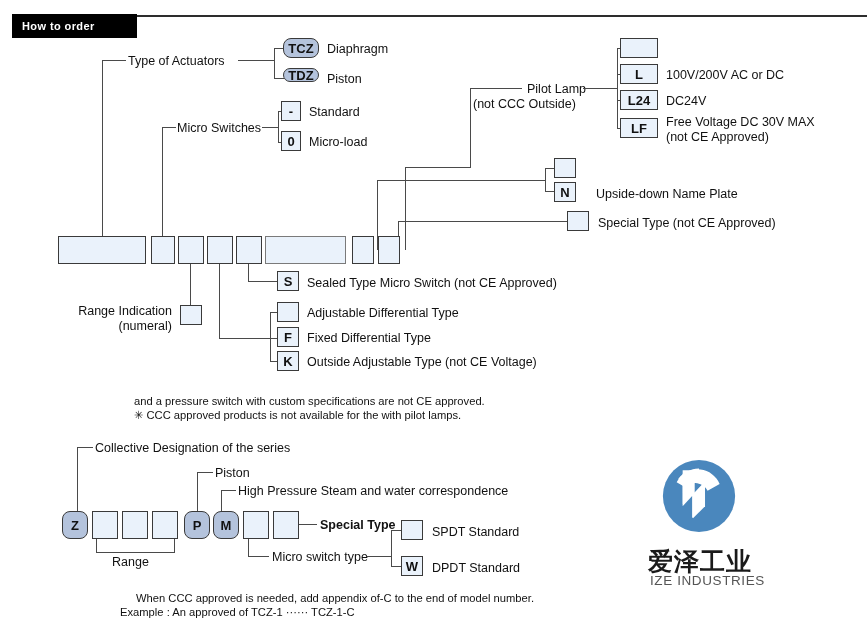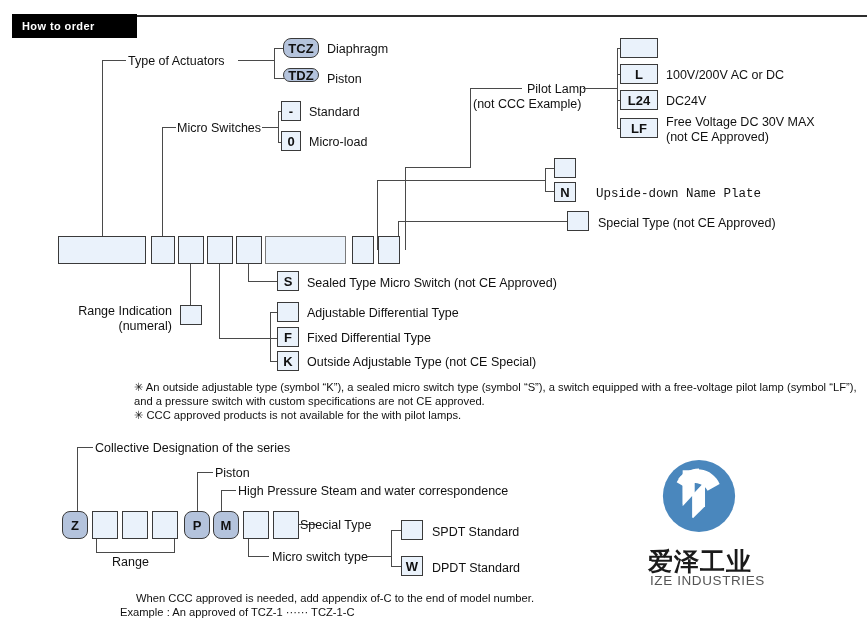--- a/index.html
+++ b/index.html
@@ -139,21 +139,21 @@
   <div class="abs ln lnh" style="left:278px; top:111px; width:8px;"></div>
   <div class="abs ln lnh" style="left:278px; top:142px; width:8px;"></div>
 
   <div class="abs box" style="left:281px; top:101px; width:20px; height:20px;">-</div>
   <div class="abs lbl" style="left:309px; top:104px;">Standard</div>
 
   <div class="abs box" style="left:281px; top:131px; width:20px; height:20px;">0</div>
   <div class="abs lbl" style="left:309px; top:134px;">Micro-load</div>
 
   <div class="abs lbl" style="left:527px; top:81px;">Pilot Lamp</div>
-  <div class="abs lbl" style="left:473px; top:96px;">(not CCC Example)</div>
+  <div class="abs lbl" style="left:473px; top:96px;">(not CCC Outside)</div>
   <div class="abs ln lnh" style="left:583px; top:88px; width:35px;"></div>
   <div class="abs ln lnh" style="left:470px; top:88px; width:52px;"></div>
   <div class="abs ln lnv" style="left:470px; top:88px; height:80px;"></div>
   <div class="abs ln lnh" style="left:405px; top:167px; width:66px;"></div>
   <div class="abs ln lnv" style="left:405px; top:167px; height:83px;"></div>
 
   <div class="abs ln lnv" style="left:617px; top:48px; height:81px;"></div>
   <div class="abs ln lnh" style="left:617px; top:48px; width:10px;"></div>
   <div class="abs ln lnh" style="left:617px; top:74px; width:10px;"></div>
   <div class="abs ln lnh" style="left:617px; top:100px; width:10px;"></div>
@@ -172,21 +172,21 @@
   <div class="abs lbl" style="left:666px; top:129px;">(not CE Approved)</div>
 
   <div class="abs ln lnh" style="left:377px; top:180px; width:168px;"></div>
   <div class="abs ln lnv" style="left:377px; top:180px; height:70px;"></div>
   <div class="abs ln lnv" style="left:545px; top:168px; height:24px;"></div>
   <div class="abs ln lnh" style="left:545px; top:168px; width:10px;"></div>
   <div class="abs ln lnh" style="left:545px; top:191px; width:10px;"></div>
 
   <div class="abs box" style="left:554px; top:158px; width:22px; height:20px;"></div>
   <div class="abs box" style="left:554px; top:182px; width:22px; height:20px;">N</div>
-  <div class="abs lbl" style="left:596px; top:186px;font-family:Liberation Mono, monospace;">Upside-down Name Plate</div>
+  <div class="abs lbl" style="left:596px; top:186px;">Upside-down Name Plate</div>
 
   <div class="abs ln lnh" style="left:398px; top:221px; width:170px;"></div>
   <div class="abs ln lnv" style="left:398px; top:221px; height:29px;"></div>
   <div class="abs box" style="left:567px; top:211px; width:22px; height:20px;"></div>
   <div class="abs lbl" style="left:598px; top:215px;">Special Type (not CE Approved)</div>
 
   <div class="abs box" style="left:58px; top:236px; width:88px; height:28px;"></div>
   <div class="abs box" style="left:151px; top:236px; width:24px; height:28px;"></div>
   <div class="abs box" style="left:178px; top:236px; width:26px; height:28px;"></div>
   <div class="abs box" style="left:207px; top:236px; width:26px; height:28px;"></div>
@@ -212,23 +212,22 @@
   <div class="abs ln lnh" style="left:270px; top:338px; width:8px;"></div>
   <div class="abs ln lnh" style="left:270px; top:361px; width:8px;"></div>
 
   <div class="abs box" style="left:277px; top:302px; width:22px; height:20px;"></div>
   <div class="abs lbl" style="left:307px; top:305px;">Adjustable Differential Type</div>
 
   <div class="abs box" style="left:277px; top:327px; width:22px; height:20px;">F</div>
   <div class="abs lbl" style="left:307px; top:330px;">Fixed Differential Type</div>
 
   <div class="abs box" style="left:277px; top:351px; width:22px; height:20px;">K</div>
-  <div class="abs lbl" style="left:307px; top:354px;">Outside Adjustable Type (not CE Special)</div>
-
-  <div class="abs note" style="left:134px; top:380px;">✳ An outside adjustable type (symbol “K”), a sealed micro switch type (symbol “S”), a switch equipped with a free-voltage pilot lamp (symbol “LF”),</div>
+  <div class="abs lbl" style="left:307px; top:354px;">Outside Adjustable Type (not CE Voltage)</div>
+
   <div class="abs note" style="left:134px; top:394px;">   and a pressure switch with custom specifications are not CE approved.</div>
   <div class="abs lbl" style="left:95px; top:440px;">Collective Designation of the series</div>
 
   <div class="abs note" style="left:134px; top:408px;">✳ CCC approved products is not available for the with pilot lamps.</div>
   <div class="abs ln lnh" style="left:77px; top:447px; width:16px;"></div>
   <div class="abs ln lnv" style="left:77px; top:447px; height:64px;"></div>
 
   <div class="abs lbl" style="left:215px; top:465px;">Piston</div>
   <div class="abs ln lnh" style="left:197px; top:472px; width:16px;"></div>
   <div class="abs ln lnv" style="left:197px; top:472px; height:39px;"></div>
@@ -240,21 +239,21 @@
   <div class="abs box shaded" style="left:62px; top:511px; width:26px; height:28px;">Z</div>
   <div class="abs box" style="left:92px; top:511px; width:26px; height:28px;"></div>
   <div class="abs box" style="left:122px; top:511px; width:26px; height:28px;"></div>
   <div class="abs box" style="left:152px; top:511px; width:26px; height:28px;"></div>
   <div class="abs box shaded" style="left:184px; top:511px; width:26px; height:28px;">P</div>
   <div class="abs box shaded" style="left:213px; top:511px; width:26px; height:28px;">M</div>
   <div class="abs box" style="left:243px; top:511px; width:26px; height:28px;"></div>
   <div class="abs box" style="left:273px; top:511px; width:26px; height:28px;"></div>
 
   <div class="abs ln lnh" style="left:299px; top:524px; width:18px;"></div>
-  <div class="abs lbl" style="left:300px; top:517px;">Special Type</div>
+  <div class="abs lbl" style="left:320px; top:517px;font-weight:bold;">Special Type</div>
 
   <div class="abs ln lnv" style="left:96px; top:539px; height:14px;"></div>
   <div class="abs ln lnv" style="left:174px; top:539px; height:14px;"></div>
   <div class="abs ln lnh" style="left:96px; top:552px; width:79px;"></div>
   <div class="abs lbl" style="left:112px; top:554px;">Range</div>
 
   <div class="abs ln lnv" style="left:248px; top:539px; height:18px;"></div>
   <div class="abs ln lnh" style="left:248px; top:556px; width:21px;"></div>
   <div class="abs lbl" style="left:272px; top:549px;">Micro switch type</div>
   <div class="abs ln lnh" style="left:367px; top:556px; width:25px;"></div>

